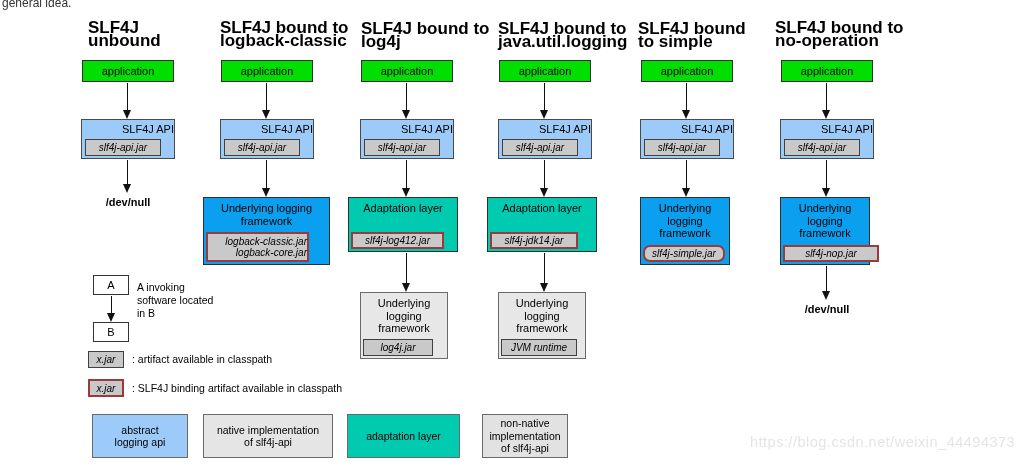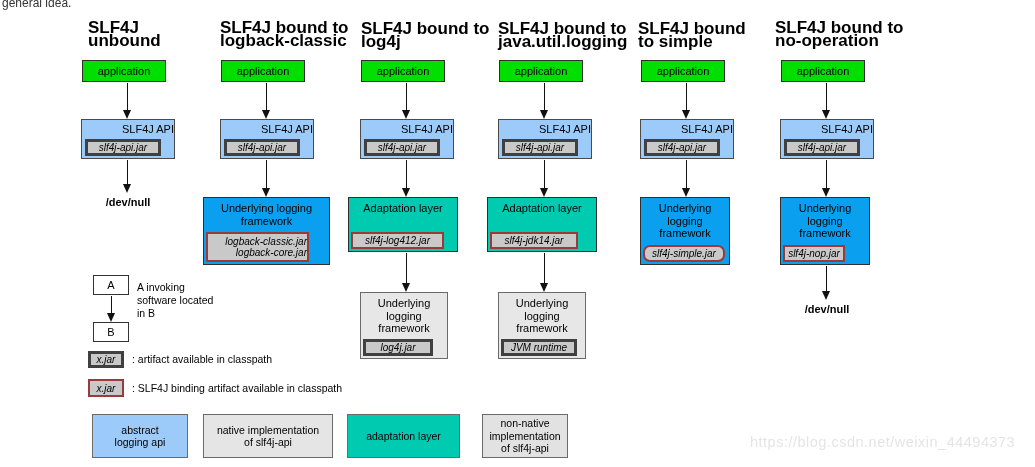--- a/index.html
+++ b/index.html
@@ -5,29 +5,29 @@
   html,body{margin:0;padding:0;background:#fff;}
   .canvas{
     position:relative;width:1035px;height:467px;background:#ffffff;
     font-family:"Liberation Sans","DejaVu Sans",sans-serif;color:#000;overflow:hidden;
   }
   .abs{position:absolute;}
   .pre{white-space:pre-line;}
   .intro{font-size:12px;color:#333;}
   .col-title{font-weight:bold;font-size:17px;line-height:13px;white-space:pre-line;}
   .app-box{
-    width:84px;height:22px;background:#00DF00;border:1px solid #2f2f2f;
+    width:92px;height:22px;background:#00DF00;border:1px solid #2f2f2f;
     display:flex;align-items:center;justify-content:center;font-size:11px;box-sizing:border-box;
   }
   .api-box{
     width:94px;height:40px;background:#9CCBFA;border:1px solid #4a4a4a;box-sizing:border-box;
   }
   .api-label{display:block;text-align:right;font-size:11px;padding-top:3px;}
   .jar{
-    background:#C9C9C9;border:3px solid #404040;font-style:italic;font-size:10px;
+    background:#C9C9C9;border:1px solid #404040;font-style:italic;font-size:10px;
     display:flex;align-items:center;justify-content:center;box-sizing:border-box;
   }
   .jar.binding{border:2px solid #9A3B3B;}
   .jar.multiline{justify-content:flex-start;text-align:right;align-items:center;line-height:11px;}
   .api-jar{position:absolute;left:3px;bottom:2px;width:76px;height:17px;}
   .big-box{border:1px solid #2f2f2f;box-sizing:border-box;position:absolute;text-align:center;}
   .blue-box{background:#0B9FF0;}
   .teal-box{background:#00CBB1;}
   .gray-box{background:#E7E7E7;border-color:#6a6a6a;}
   .box-label{font-size:11px;line-height:12.5px;padding-top:4px;white-space:pre-line;}
@@ -201,21 +201,21 @@
     <div class="jar api-jar">slf4j-api.jar</div>
   </div>
   <div class="arrow" style="left:822px;top:160px;height:37px;">
       <div class="shaft"></div>
       <div class="head"></div>
     </div>
   <div class="big-box blue-box" style="left:780px;top:197px;width:90px;height:68px;">
     <div class="box-label">Underlying
 logging
 framework</div>
-    <div class="jar binding abs" style="left:2px;bottom:2px;width:62px;height:17px;">slf4j-nop.jar</div>
+    <div class="jar binding abs" style="left:2px;bottom:2px;width:96px;height:17px;">slf4j-nop.jar</div>
   </div>
   <div class="arrow" style="left:822px;top:266px;height:34px;">
       <div class="shaft"></div>
       <div class="head"></div>
     </div>
   <div class="abs devnull" style="left:797px;top:303px;width:60px;">/dev/null</div>
 
   <div class="abs legend-node" style="left:93px;top:275px;">
       <span>A</span>
     </div>

